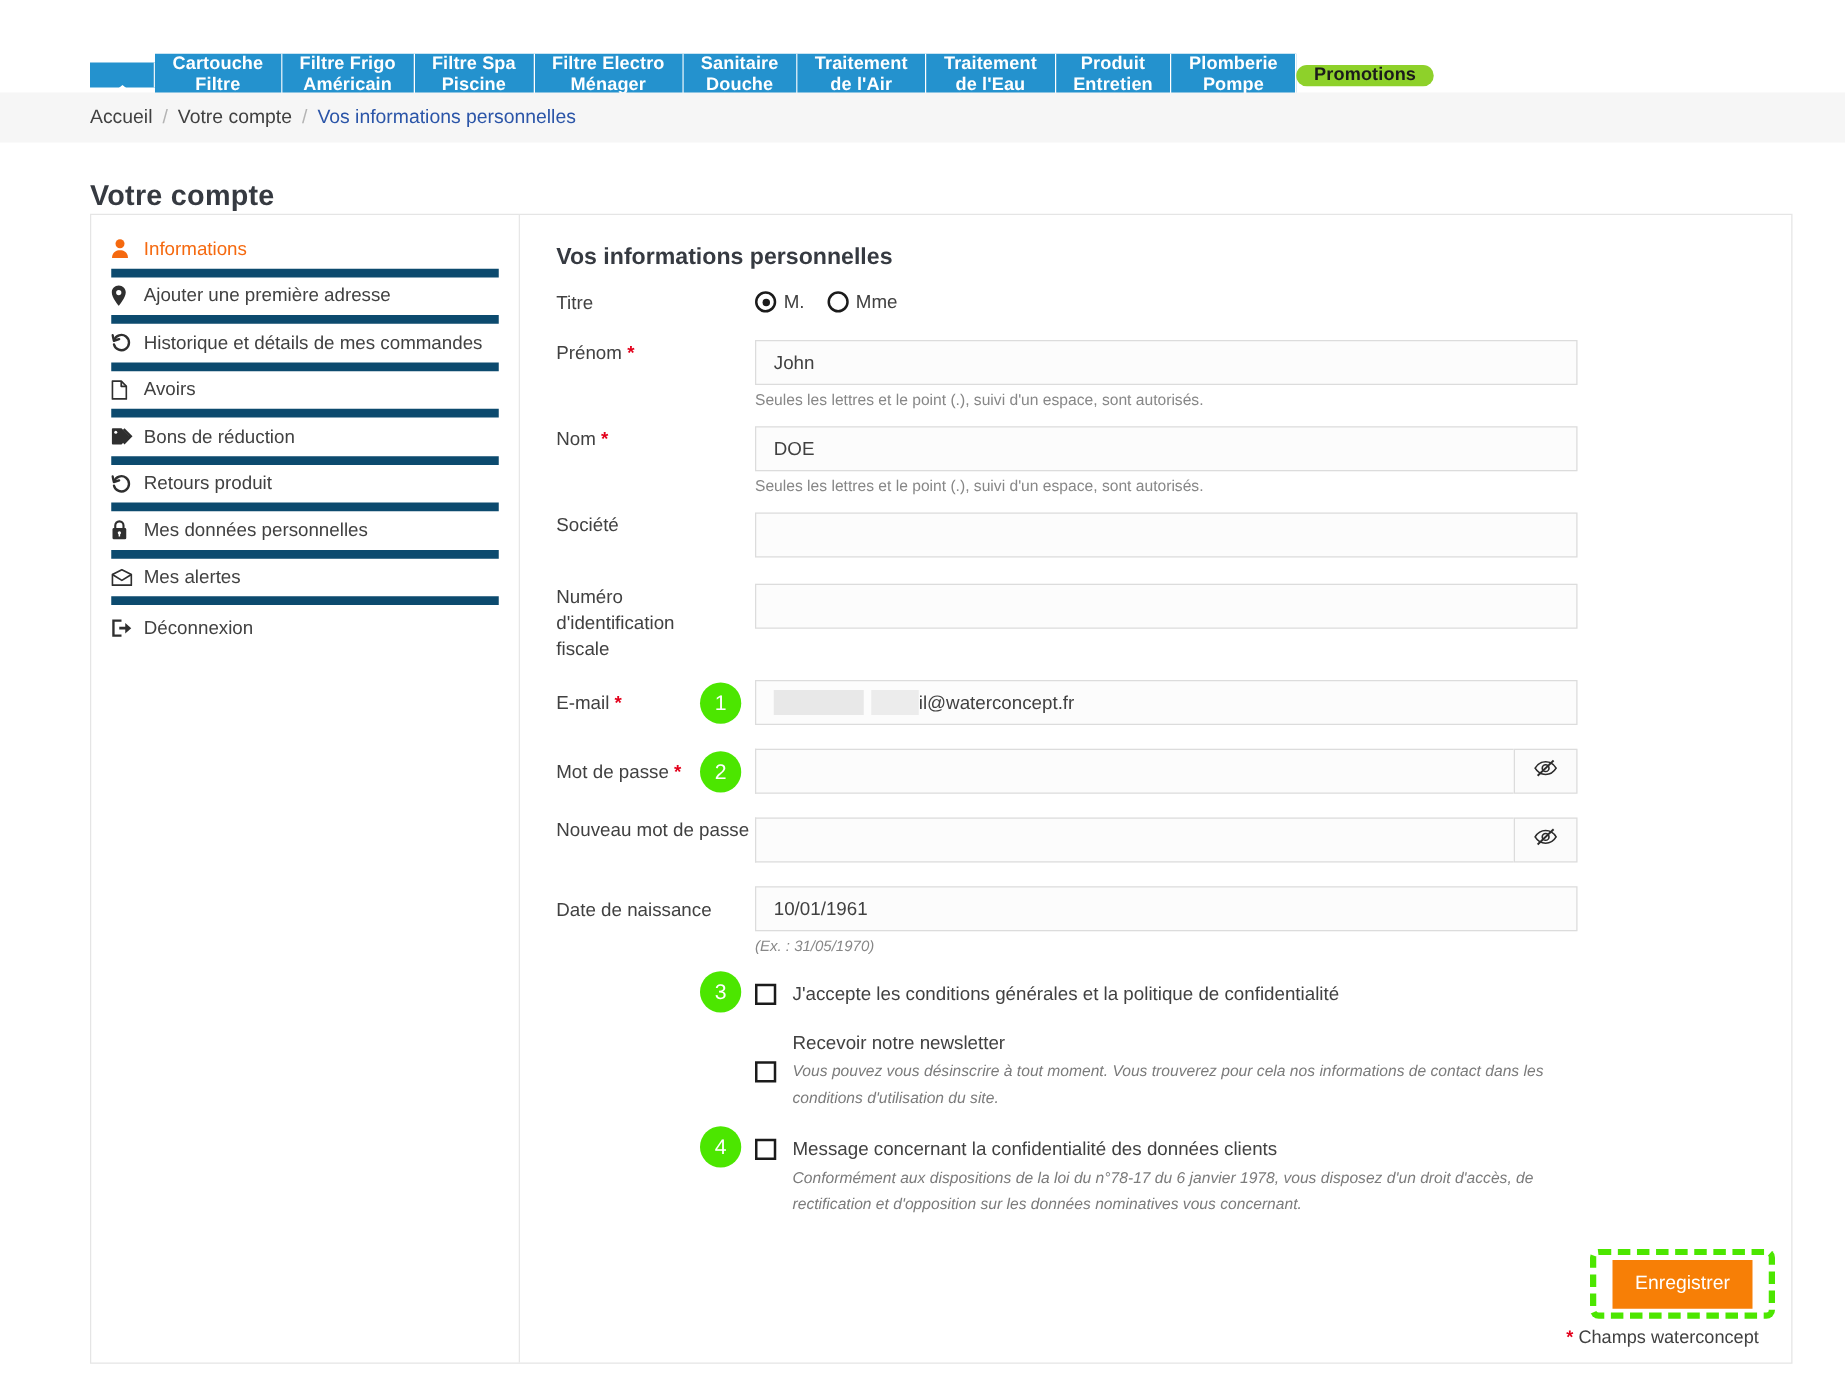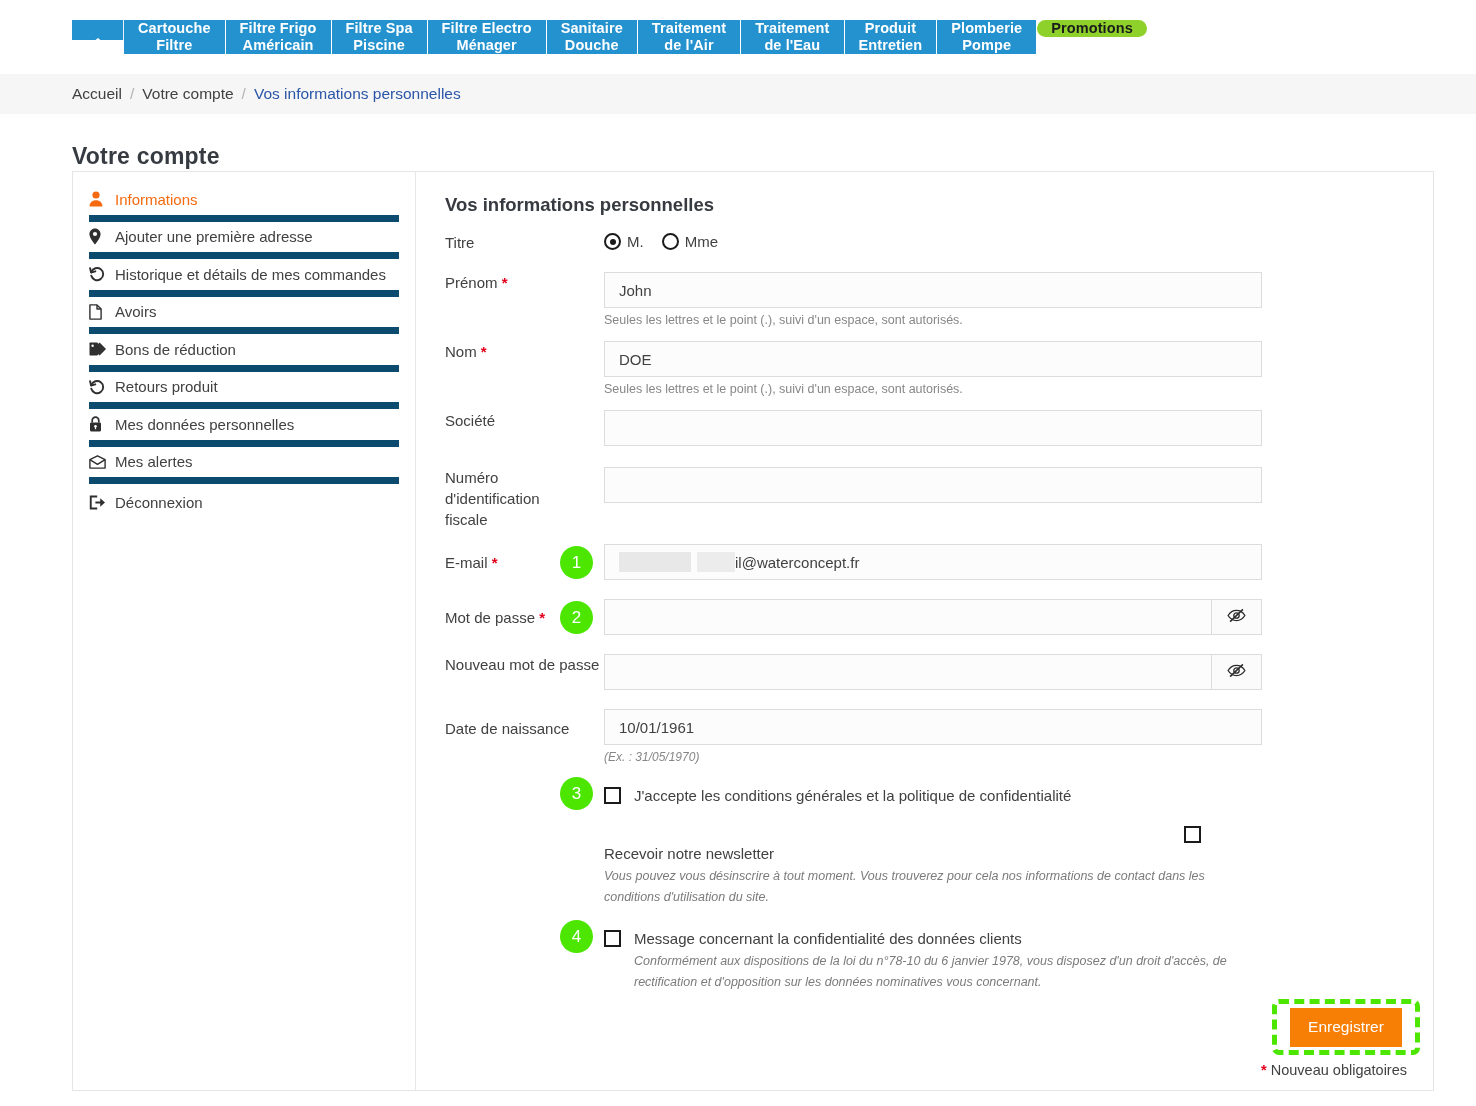--- a/index.html
+++ b/index.html
@@ -7,22 +7,22 @@
     margin: 0; padding: 0;
     width: 1476px; height: 1106px;
     background: #ffffff;
     font-family: "Liberation Sans", sans-serif;
     -webkit-font-smoothing: antialiased;
   }
   .page { position: relative; width: 1476px; height: 1106px; overflow: hidden; background:#fff; }
 
   
   .topnav {
-    position: absolute; left: 72px; top: 20px;
-    display: flex; align-items: flex-start;
+    position: absolute; left: 72px; top: 34px;
+    display: flex; align-items: center;
     height: 52px;
   }
   .nav-item {
     background: #2492ce;
     color: #ffffff;
     font-weight: bold;
     font-size: 14.5px;
     line-height: 17px;
     text-align: center;
     display: flex; align-items: center; justify-content: center;
@@ -463,45 +463,45 @@
           <div class="badge" style="left:-44px;top:-8px;">3</div>
           <div class="cbox"></div>
           <div>
             <div class="cb-text">J'accepte les conditions générales et la politique de confidentialité</div>
           </div>
         </div>
       </div>
 
       <div class="cbrow" style="margin-top:18px;">
         <div class="cb-spacer"></div>
-        <div style="position:relative;display:flex;align-items:flex-end;flex-direction:column;">
+        <div style="position:relative;display:flex;align-items:center;">
           <div class="cbox"></div>
           <div>
             <div class="cb-text">Recevoir notre newsletter</div>
             <div class="cb-note">Vous pouvez vous désinscrire à tout moment. Vous trouverez pour cela nos informations de contact dans les conditions d'utilisation du site.</div>
           </div>
         </div>
       </div>
 
       <div class="cbrow" style="margin-top:20px;">
         <div class="cb-spacer"></div>
         <div style="position:relative;display:flex;align-items:flex-start;">
           <div class="badge" style="left:-44px;top:-8px;">4</div>
           <div class="cbox"></div>
           <div>
             <div class="cb-text">Message concernant la confidentialité des données clients</div>
-            <div class="cb-note">Conformément aux dispositions de la loi du n°78-10 du 6 janvier 1978, vous disposez d'un droit d'accès, de rectification et d'opposition sur les données nominatives vous concernant.</div>
+            <div class="cb-note">Conformément aux dispositions de la loi du n°78-17 du 6 janvier 1978, vous disposez d'un droit d'accès, de rectification et d'opposition sur les données nominatives vous concernant.</div>
           </div>
         </div>
       </div>
 
       <div class="submit-wrap">
         <button class="btn-submit">Enregistrer</button>
       </div>
 
       <div class="required-note">
         <span class="star">*</span>
-        <span>Nouveau obligatoires</span>
+        <span>Champs waterconcept</span>
       </div>
 
     </div>
   </div>
 </div>
 
 </body></html>

